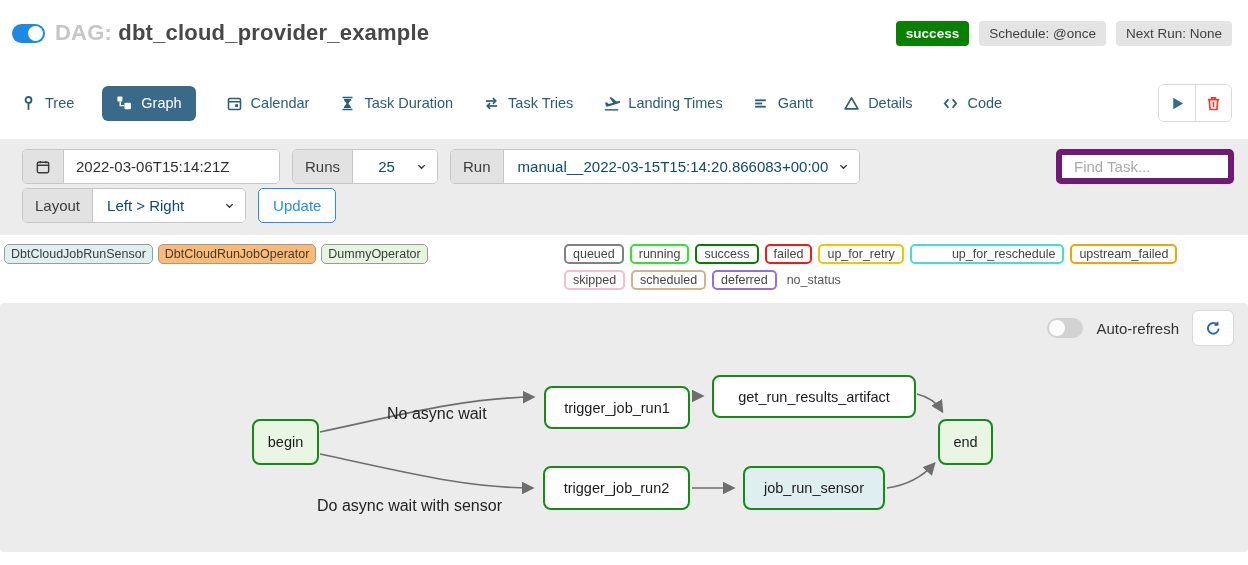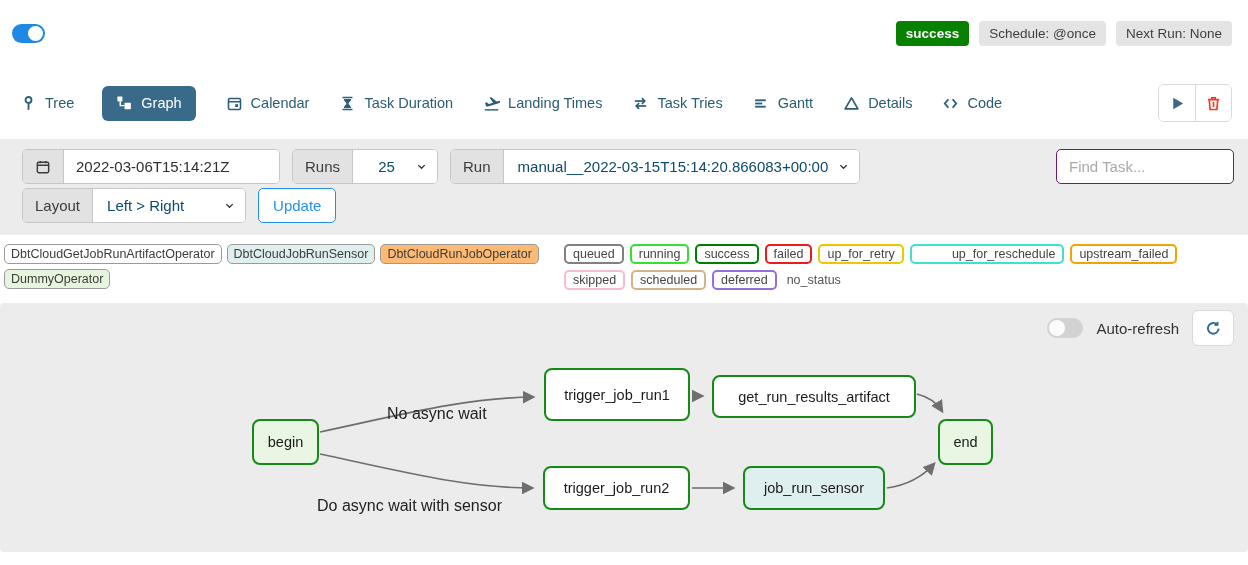--- a/index.html
+++ b/index.html
@@ -29,21 +29,21 @@
   
   .filterbar { margin:17px 0 0 0; background:#ececec; padding:10px 14px 12px 22px; height:96px; }
   .frow { display:flex; align-items:center; }
   .frow + .frow { margin-top:4px; }
   .igroup { display:flex; align-items:stretch; height:35px; border-radius:5px; overflow:hidden; border:1px solid #c6c6c6; background:#fff; margin-right:12px; }
   .addon { background:#e2e2e2; color:#3c3c3c; display:flex; align-items:center; padding:0 12px; font-size:15px; border-right:1px solid #c6c6c6; }
   .addon svg { width:16px; height:16px; }
   .ival { display:flex; align-items:center; padding:0 12px; font-size:15px; color:#2f2f2f; background:#fff; white-space:nowrap; }
   .sel { display:flex; align-items:center; gap:10px; padding:0 10px 0 14px; font-size:15px; color:#0c4a6e; background:#fff; cursor:pointer; white-space:nowrap; }
   .chev { width:11px; height:11px; flex:0 0 auto; }
-  input.texti { border:1px solid #701a75; border-radius:5px; height:35px; padding:0 12px; font-size:15px; font-family:"Liberation Sans",sans-serif; color:#2f2f2f; outline:none; }
+  input.texti { border:6px solid #701a75; border-radius:5px; height:35px; padding:0 12px; font-size:15px; font-family:"Liberation Sans",sans-serif; color:#2f2f2f; outline:none; }
   input.texti::placeholder { color:#a9a9a9; }
   .find-task { margin-left:auto; width:178px; background:#fff; }
   .btn-update { height:35px; border:1px solid #2490ea; color:#2490ea; background:#fff; border-radius:5px; padding:0 14px; font-size:15px; font-family:"Liberation Sans",sans-serif; cursor:pointer; }
 
   
   .legend { display:flex; padding:9px 4px 0 4px; align-items:flex-start; }
   .ops { width:560px; display:flex; flex-wrap:wrap; gap:5px; }
   .sts { flex:1; display:flex; flex-wrap:wrap; gap:6px; align-items:center; }
   .lbadge { font-size:12.5px; padding:2px 6px; border-radius:5px; border:1px solid #9a9a9a; color:#3c3c3c; background:#fff; white-space:nowrap; }
   .sbadge { font-size:12.5px; padding:1px 7px; border-radius:5px; border-width:2px; border-style:solid; color:#444; background:#fff; white-space:nowrap; }
@@ -61,20 +61,24 @@
   .node { position:absolute; border:2.5px solid #168a16; border-radius:8px; display:flex; align-items:center; justify-content:center; font-size:14.5px; color:#1b1b1b; cursor:pointer; }
   .edge-label { position:absolute; font-size:16px; color:#222; white-space:nowrap; }
 </style>
 </head>
 <body>
 
 <div class="header">
   <div class="toggle">
       <div class="knob"></div>
     </div>
+  <div class="dag-title">
+    <span class="prefix">DAG:</span>
+    <span class="name">dbt_cloud_provider_example</span>
+  </div>
   <div class="header-badges">
     <span class="badge success">success</span>
     <span class="badge">Schedule: @once</span>
     <span class="badge">Next Run: None</span>
   </div>
 </div>
 
 <div class="tabbar">
   <div class="tab">
     <svg viewBox="0 0 24 24" fill="none" stroke="currentColor" stroke-width="2.6">
@@ -99,34 +103,34 @@
       </svg>
     <span>Calendar</span>
   </div>
   <div class="tab">
     <svg viewBox="0 0 24 24" fill="currentColor">
         <path d="M5 2.5 h14 v2 H5 z M5 19.5 h14 v2 H5 z M7 5.5 h10 c0 4 -3.5 4.6 -3.5 6.5 c0 1.9 3.5 2.5 3.5 6.5 H7 c0-4 3.5-4.6 3.5-6.5 c0-1.9 -3.5-2.5 -3.5-6.5 z"></path>
       </svg>
     <span>Task Duration</span>
   </div>
   <div class="tab">
-    <svg viewBox="0 0 24 24" fill="currentColor">
-        <path d="M2.5 20 h19 v2 h-19 z"></path>
-        <path d="M3 10.8 l2-.5 3.2 2.4 6-1.6 -5-7.4 2.6-.7 7.3 6.3 3.4-.9 c1.3-.3 2.2.5 1.9 1.5 -.2.8-1.2 1.4-2.3 1.7 L7 16.4 c-1.4.4-2.4-.1-3-1.2 z"></path>
-      </svg>
-    <span>Landing Times</span>
-  </div>
-  <div class="tab">
     <svg viewBox="0 0 24 24" fill="none" stroke="currentColor" stroke-width="2.4">
         <path d="M4 8.5 h13"></path>
         <path d="M14 4.5 l4 4 -4 4" fill="none"></path>
         <path d="M20 15.5 h-13"></path>
         <path d="M10 11.5 l-4 4 4 4" fill="none"></path>
       </svg>
     <span>Task Tries</span>
+  </div>
+  <div class="tab">
+    <svg viewBox="0 0 24 24" fill="currentColor">
+        <path d="M2.5 20 h19 v2 h-19 z"></path>
+        <path d="M3 10.8 l2-.5 3.2 2.4 6-1.6 -5-7.4 2.6-.7 7.3 6.3 3.4-.9 c1.3-.3 2.2.5 1.9 1.5 -.2.8-1.2 1.4-2.3 1.7 L7 16.4 c-1.4.4-2.4-.1-3-1.2 z"></path>
+      </svg>
+    <span>Landing Times</span>
   </div>
   <div class="tab">
     <svg viewBox="0 0 24 24" fill="none" stroke="currentColor" stroke-width="2.6">
         <path d="M3 7.5 h15"></path>
         <path d="M3 12 h10"></path>
         <path d="M3 16.5 h15"></path>
       </svg>
     <span>Gantt</span>
   </div>
   <div class="tab">
@@ -200,21 +204,20 @@
             <path d="M5 9 L12 16 L19 9"></path>
           </svg>
       </span>
     </div>
     <button class="btn-update">Update</button>
   </div>
 </div>
 
 <div class="legend">
   <div class="ops" id="operator-badges">
-      <span class="lbadge" style="background: rgb(255, 255, 255);">DbtCloudGetJobRunArtifactOperator</span>
       <span class="lbadge" style="background: rgb(223, 238, 238);">DbtCloudJobRunSensor</span>
       <span class="lbadge" style="background: #fdba74;">DbtCloudRunJobOperator</span>
       <span class="lbadge" style="background: rgb(230, 245, 222);">DummyOperator</span>
     </div>
   <div class="sts" id="status-badges">
       <span class="sbadge" style="border-color: rgb(128, 128, 128);">queued</span>
       <span class="sbadge" style="border-color: rgb(50, 225, 50);">running</span>
       <span class="sbadge" style="border-color: rgb(0, 128, 0);">success</span>
       <span class="sbadge" style="border-color: rgb(238, 27, 27);">failed</span>
       <span class="sbadge" style="border-color: rgb(242, 196, 2);">up_for_retry</span>
@@ -238,21 +241,21 @@
         <path d="M320,129 C400,112 465,95 533,94" fill="none" stroke="#6e6e6e" stroke-width="1.7" marker-end="url(#arrow)"></path>
         <path d="M320,151 C400,168 465,185 532,185" fill="none" stroke="#6e6e6e" stroke-width="1.7" marker-end="url(#arrow)"></path>
         <path d="M692,93 L702,93" fill="none" stroke="#6e6e6e" stroke-width="1.7" marker-end="url(#arrow)"></path>
         <path d="M917,91 C929,94 937,100 942,108" fill="none" stroke="#6e6e6e" stroke-width="1.7" marker-end="url(#arrow)"></path>
         <path d="M692,185 L733,185" fill="none" stroke="#6e6e6e" stroke-width="1.7" marker-end="url(#arrow)"></path>
         <path d="M887,185 C909,182 924,172 934,161" fill="none" stroke="#6e6e6e" stroke-width="1.7" marker-end="url(#arrow)"></path>
       </g>
   </svg>
   <div id="graph-nodes">
       <div class="node" style="left: 252px; top: 116px; width: 67px; height: 46px; background: rgb(233, 246, 227);">begin</div>
-      <div class="node" style="left: 544px; top: 65px; width: 146px; height: 53px; background: rgb(255, 255, 255); text-align: center;">trigger_job_run1</div>
+      <div class="node" style="left: 544px; top: 83px; width: 146px; height: 43px; background: rgb(255, 255, 255); text-align: center;">trigger_job_run1</div>
       <div class="node" style="left: 712px; top: 72px; width: 204px; height: 43px; background: rgb(255, 255, 255);">get_run_results_artifact</div>
       <div class="node" style="left: 938px; top: 116px; width: 55px; height: 46px; background: rgb(233, 246, 227);">end</div>
       <div class="node" style="left: 543px; top: 163px; width: 147px; height: 44px; background: rgb(255, 255, 255);">trigger_job_run2</div>
       <div class="node" style="left: 743px; top: 163px; width: 142px; height: 44px; background: rgb(223, 238, 238);">job_run_sensor</div>
       <div class="edge-label" style="left: 387px; top: 102px;">No async wait</div>
       <div class="edge-label" style="left: 317px; top: 194px;">Do async wait with sensor</div>
     </div>
   <div class="panel-tools">
     <div class="ar-toggle">
         <div class="knob"></div>

